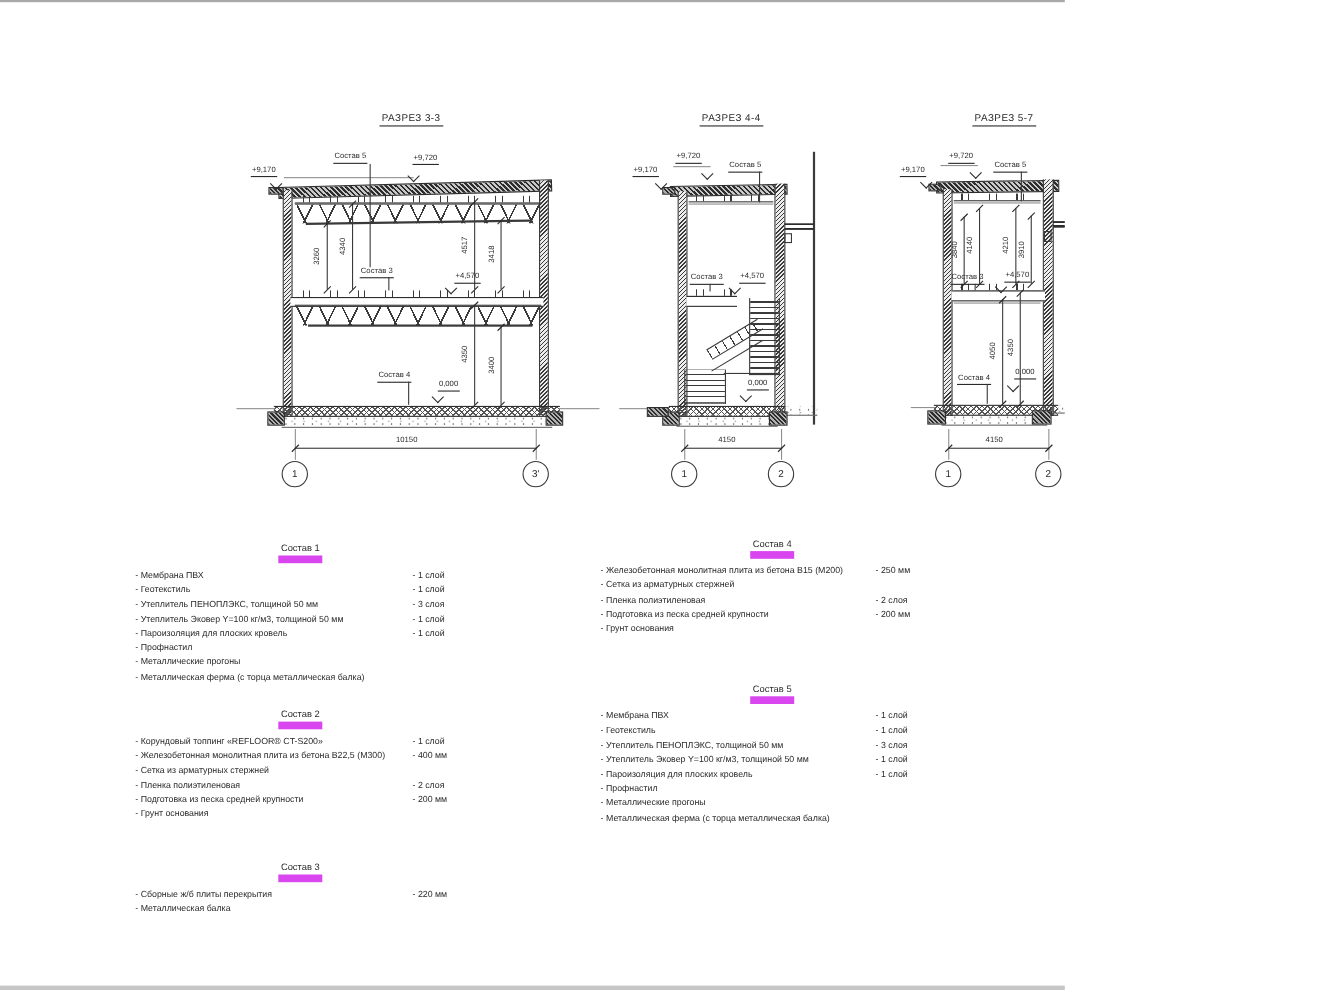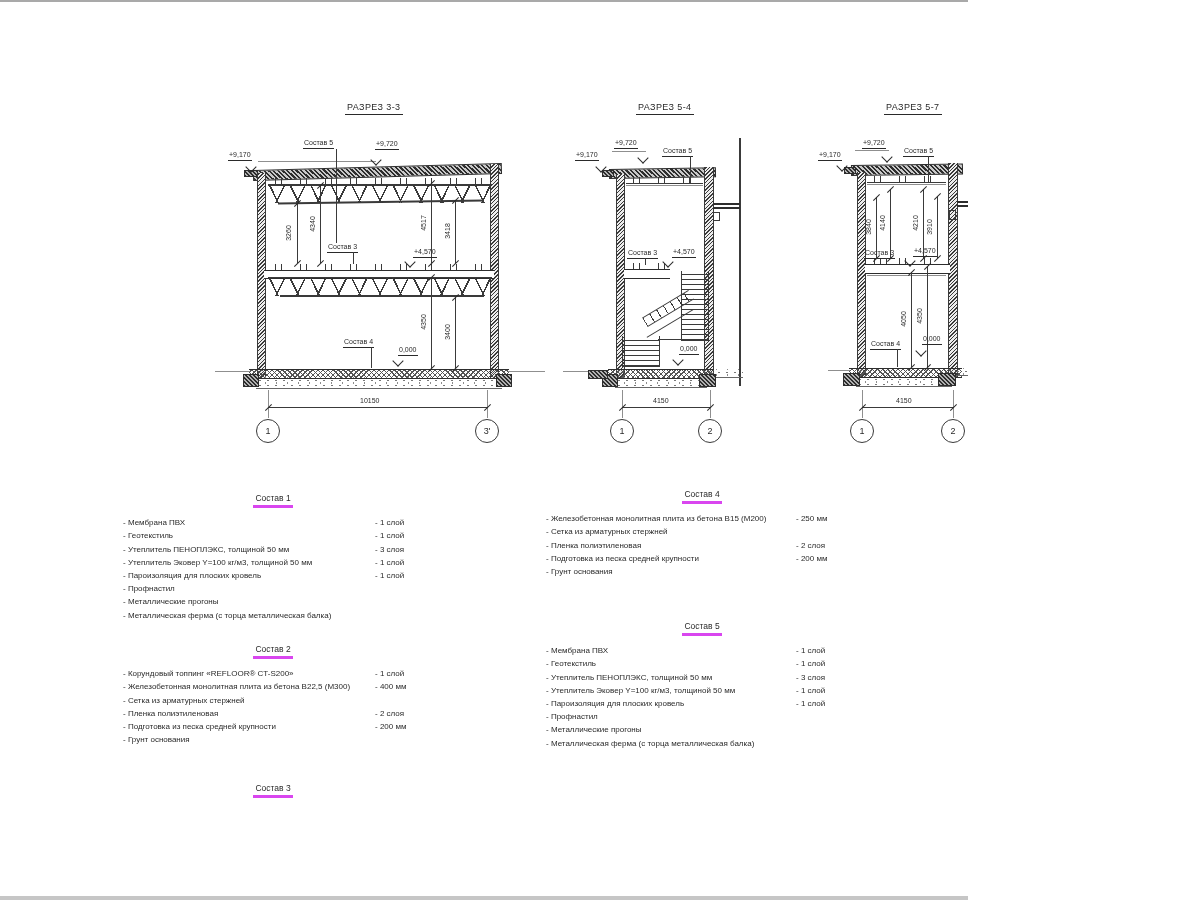--- a/index.html
+++ b/index.html
@@ -40,21 +40,21 @@
         display:flex;align-items:center;justify-content:center;font-size:9px;background:#fff;}
   .beam{position:absolute;background:linear-gradient(#2d2d2d 0 1.6px,transparent 1.6px 4px,#2d2d2d 4px 6px);}
   .stack{position:absolute;border:1px solid #3a3a3a;border-top:none;
          background:repeating-linear-gradient(0deg,#3a3a3a 0 1px,transparent 1px 5px);}
   .rail{position:absolute;border-top:1px solid #3a3a3a;border-bottom:1px solid #3a3a3a;
         background:repeating-linear-gradient(90deg,#3a3a3a 0 1px,transparent 1px 8px);}
 
   
   .comp{position:absolute;font-size:8px;line-height:13.2px;}
   .comp .hd{text-align:center;margin-bottom:11px;}
-  .comp .hd span{border-bottom:3px solid #d946ef;padding:0 2px 2px;font-size:8.5px;}
+  .comp .hd span{border-bottom:7px solid #d946ef;padding:0 2px 2px;font-size:8.5px;}
   .comp .row{display:flex;white-space:nowrap;}
   .comp .nm{flex:1;overflow:hidden;}
   .comp .qy{width:48px;flex:none;}
   .comp.wide .qy{width:62px;}
 </style>
 </head>
 <body>
 
 <div class="sheet">
   <div class="edge-top"></div>
@@ -137,21 +137,21 @@
     <span class="t" style="left:360px;top:397px;">10150</span>
     <div class="circ" style="left:256px;top:419px;">
         <span>1</span>
       </div>
     <div class="circ" style="left:475px;top:419px;">
         <span>3'</span>
       </div>
   </div>
 
   <div>
-    <div class="ttl" style="left:636px;top:102px;">РАЗРЕЗ 5-4</div>
+    <div class="ttl" style="left:636px;top:102px;">РАЗРЕЗ 4-4</div>
 
     <div class="lnt" style="left:612px;top:151px;width:34px;height:1px;"></div>
     <div class="roof" style="left:609px;top:169px;width:105px;height:8px;transform:rotate(-1deg);transform-origin:left center;"></div>
     <div class="ftg" style="left:602px;top:170px;width:10px;height:5px;"></div>
     <div class="wall" style="left:616px;top:174px;height:204px;"></div>
     <div class="wall" style="left:704px;top:167px;width:8px;height:211px;"></div>
     <div class="purl" style="left:626px;top:177px;width:77px;height:6px;"></div>
     <div class="lnt" style="left:626px;top:185px;width:77px;height:1px;"></div>
 
     <div class="ln" style="left:739px;top:138px;width:1.5px;height:248px;"></div>
@@ -365,20 +365,32 @@
 
         <div class="row">
           <span class="nm">- Грунт основания</span>
           <span class="qy"></span>
         </div>
       </div>
   </div>
 
   <div class="comp" style="left:123px;top:782px;width:300px;">
     <div class="hd"><span>Состав 3</span></div>
+    <div>
+
+        <div class="row">
+          <span class="nm">- Сборные ж/б плиты перекрытия</span>
+          <span class="qy">- 220 мм</span>
+        </div>
+
+        <div class="row">
+          <span class="nm">- Металлическая балка</span>
+          <span class="qy"></span>
+        </div>
+      </div>
   </div>
 
   <div class="comp wide" style="left:546px;top:488px;width:312px;">
     <div class="hd"><span>Состав 4</span></div>
     <div>
 
         <div class="row">
           <span class="nm">- Железобетонная  монолитная плита из бетона В15 (М200)</span>
           <span class="qy">- 250 мм</span>
         </div>

